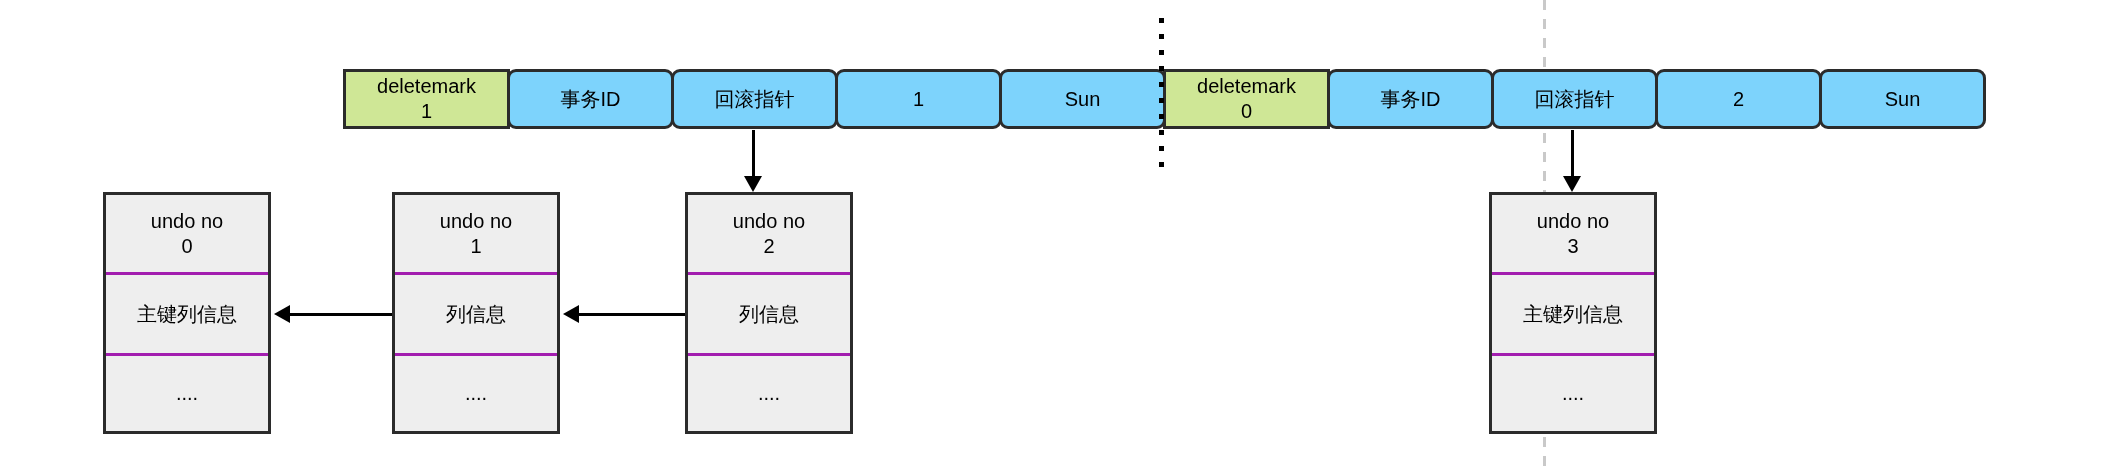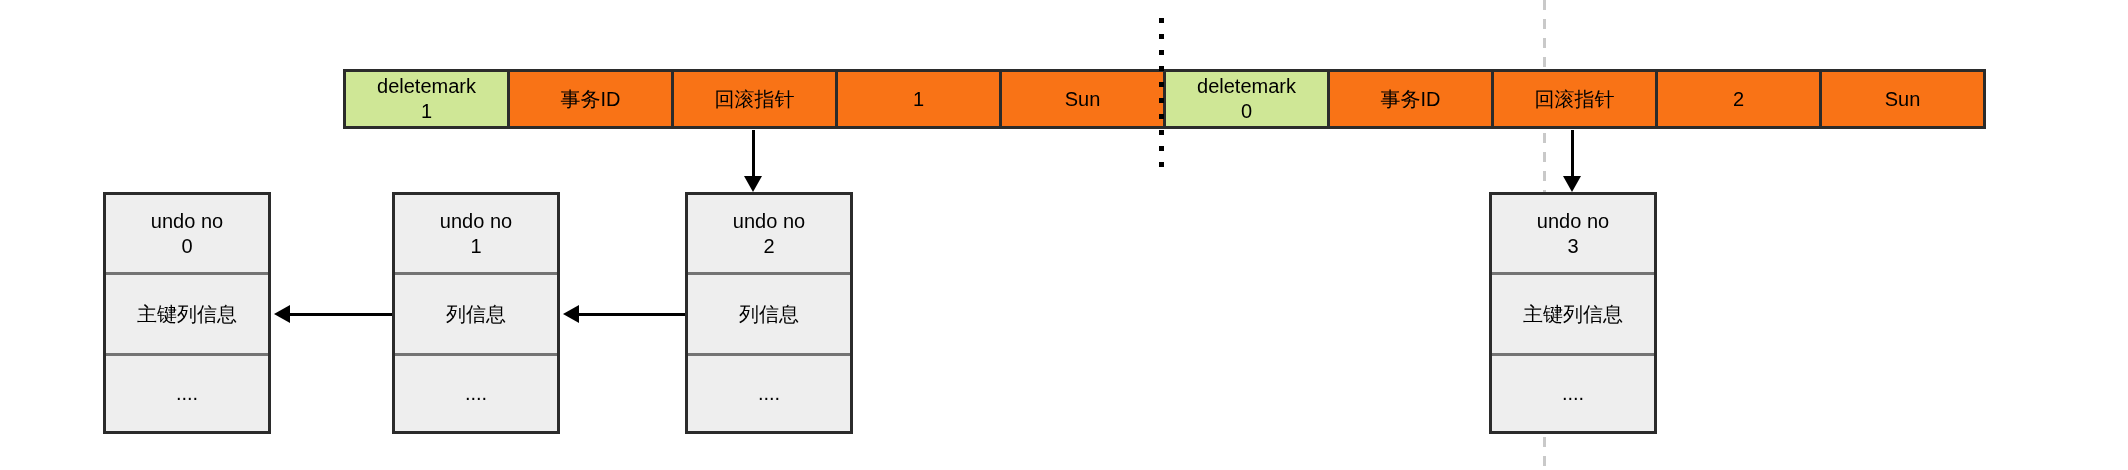--- a/index.html
+++ b/index.html
@@ -19,32 +19,32 @@
   }
   
   .rrow{position:absolute;top:69px;display:flex;z-index:2;justify-content:center;}
   .cell{
     box-sizing:border-box;width:167px;height:60px;border:3px solid #2b2b2b;
     display:flex;flex-direction:column;justify-content:center;align-items:center;
     font-size:20px;line-height:25px;text-align:center;
   }
   .cell + .cell{margin-left:-3px;}
   .green{background:#cfe796;}
-  .blue{background:#f97316;}
+  .blue{background:#7dd3fc;border-radius:9px;}
   .ln{display:block;}
   
   .ubox{
     position:absolute;top:192px;width:168px;box-sizing:border-box;z-index:2;
     border:3px solid #2b2b2b;background:#eeeeee;
   }
   .sec{
     display:flex;flex-direction:column;justify-content:center;align-items:center;
     font-size:20px;line-height:25px;text-align:center;
   }
-  .sec + .sec{border-top:3px solid #737373;}
+  .sec + .sec{border-top:3px solid #a21caf;}
   .s1{height:77px;}.s2{height:78px;}.s3{height:75px;}
   
   .vline{position:absolute;width:3px;background:#000;z-index:3;}
   .hline{position:absolute;height:3px;background:#000;z-index:3;}
   .head-down{
     position:absolute;width:0;height:0;z-index:3;
     border-left:9px solid transparent;border-right:9px solid transparent;border-top:16px solid #000;
   }
   .head-left{
     position:absolute;width:0;height:0;z-index:3;

